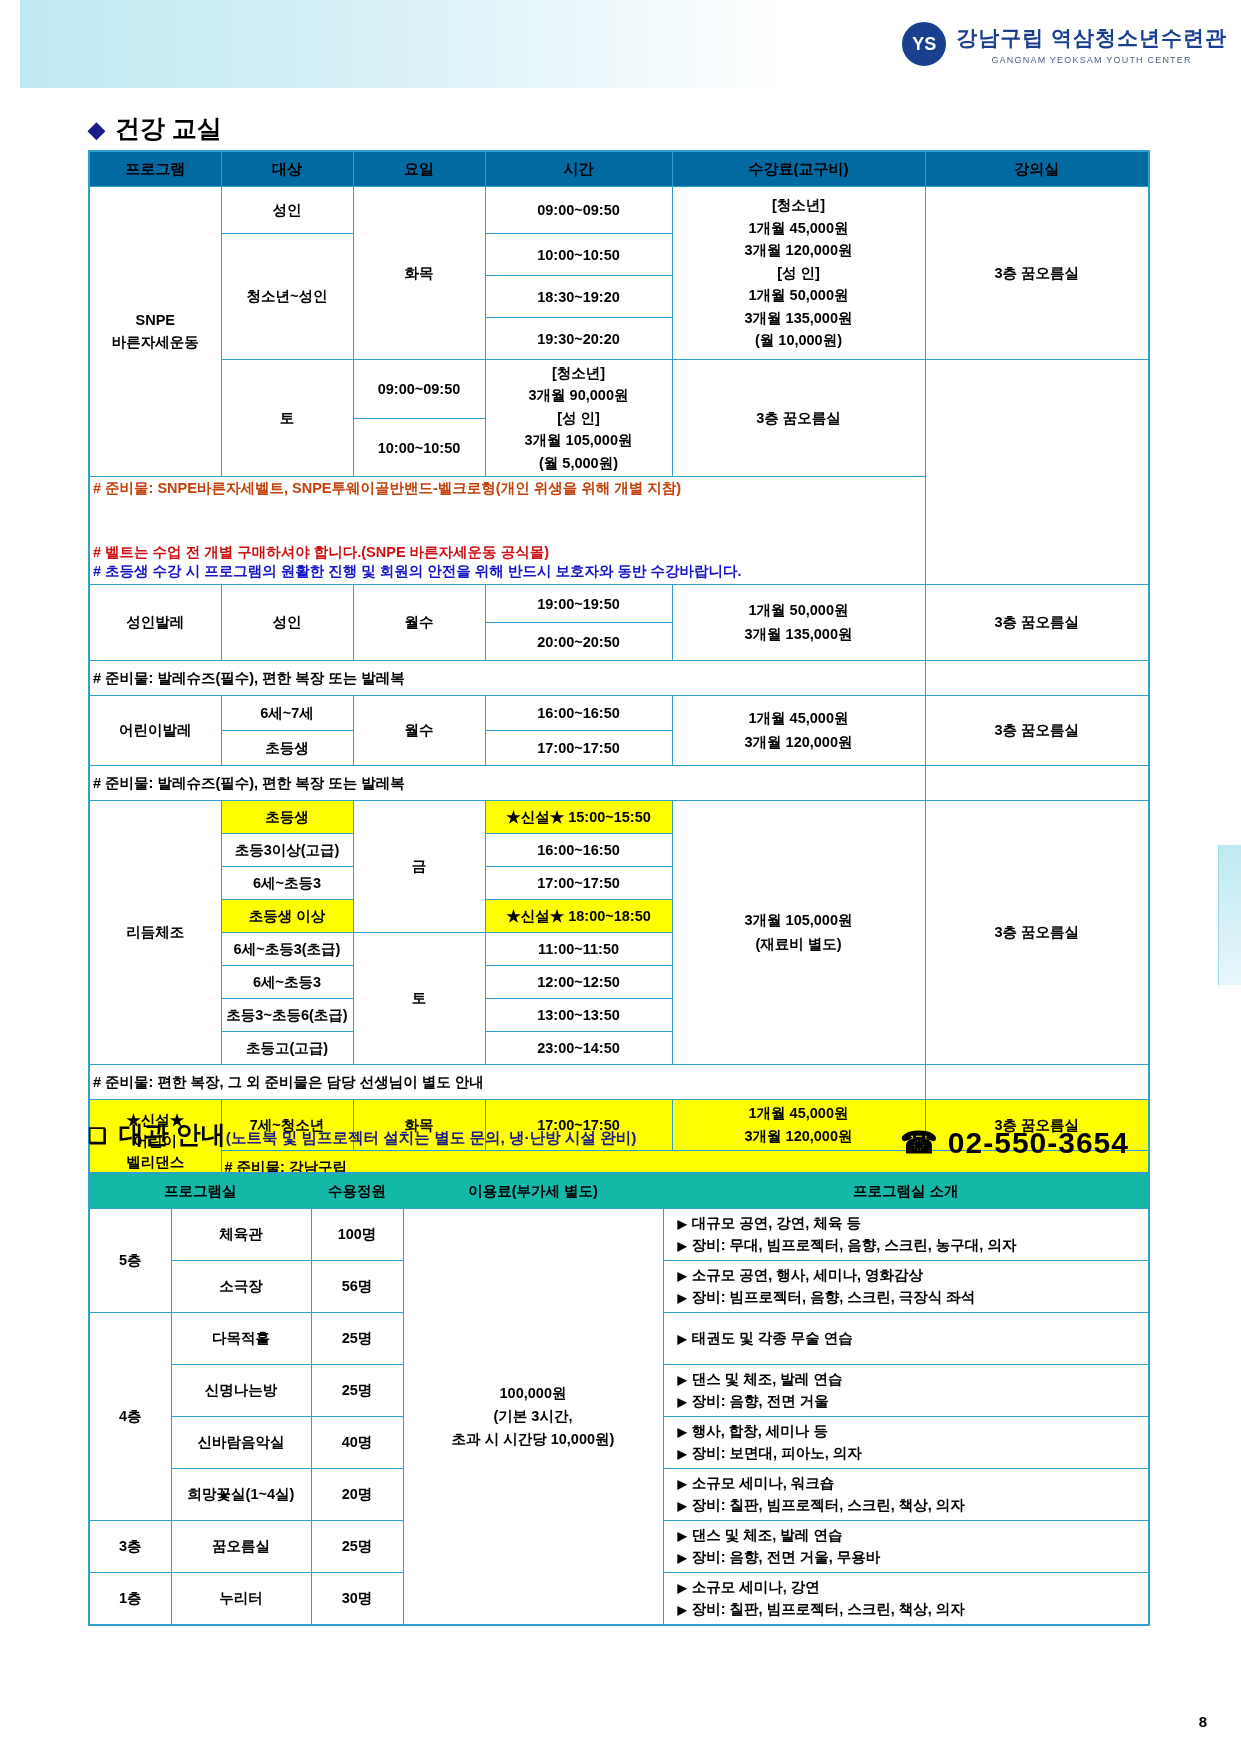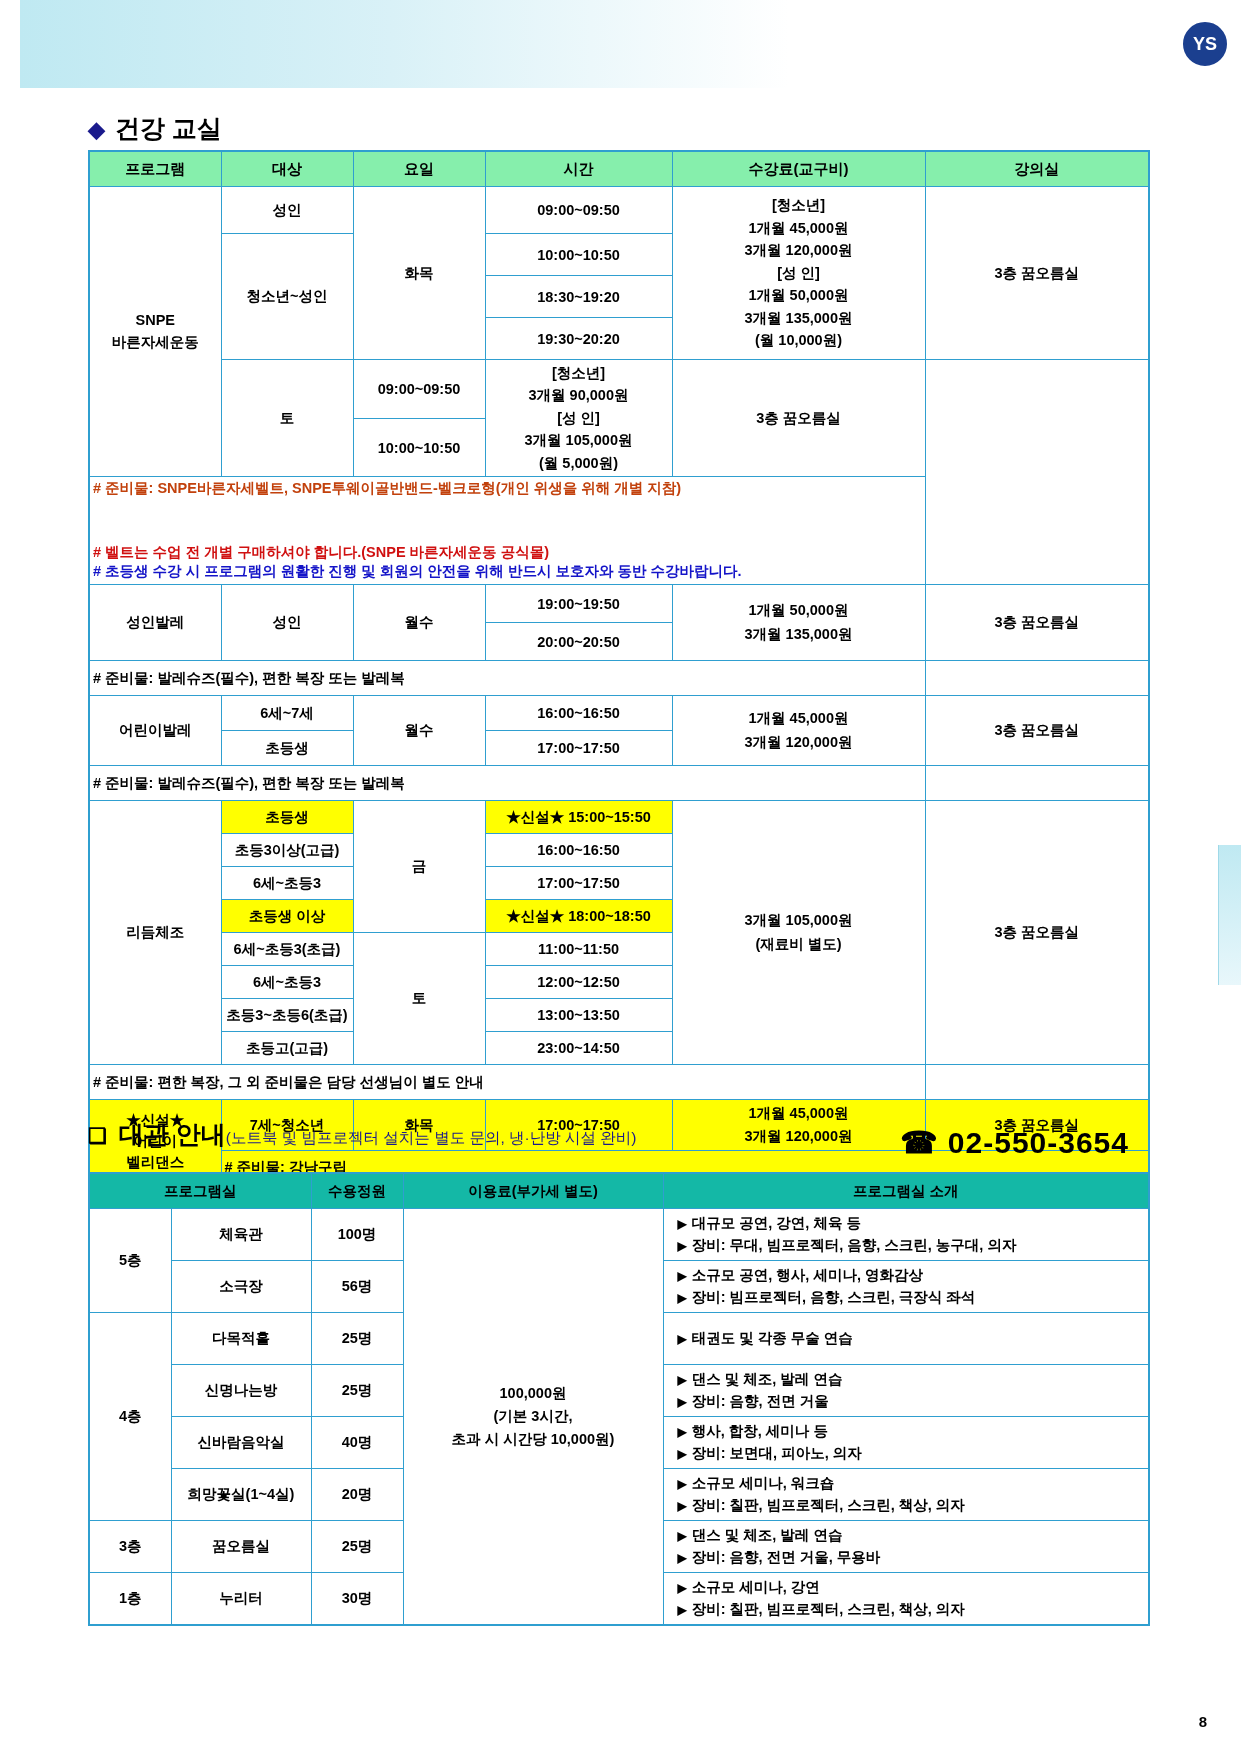--- a/index.html
+++ b/index.html
@@ -18,30 +18,30 @@
     border:3px solid #1b3f8f;box-sizing:border-box;}
   .logo-text-kr{font-size:21px;font-weight:bold;color:#1b3f8f;letter-spacing:1px;}
   .logo-text-en{font-size:9px;color:#4a5f86;letter-spacing:1.2px;margin-top:3px;text-align:center;}
   .right-tab{position:absolute;right:0;top:845px;width:22px;height:140px;
     background:linear-gradient(180deg,#bfe9f2,#e8f7fb);border-left:1px solid #9fd9e8;}
 
   
   .sec-head{position:absolute;font-size:25px;font-weight:bold;color:#000;}
   .diamond{color:#1a1a8c;font-size:22px;margin-right:10px;}
   .sq{color:#000;font-size:21px;margin-right:12px;}
-  .sec-sub{font-size:15.5px;font-weight:normal;color:#1a1a8c;}
+  .sec-sub{font-size:15.5px;font-weight:bold;color:#1a1a8c;}
   .phone{position:absolute;right:112px;top:1125px;font-size:30px;font-weight:bold;color:#000;
     letter-spacing:1px;white-space:nowrap;}
 
   
   table{border-collapse:collapse;table-layout:fixed;}
   .tbl{position:absolute;border:2px solid #2f9fd0;}
   .tbl td,.tbl th{border:1px solid #2f9fd0;font-size:14.5px;text-align:center;
     color:#000;padding:2px 3px;font-weight:bold;}
-  .hdr td{background:#86efac;font-size:15px;font-weight:bold;height:30px;}
+  .hdr td{background:#0369a1;font-size:15px;font-weight:bold;height:30px;}
   .note{text-align:left !important;font-weight:bold;font-size:14.5px;padding-left:10px;}
   .note .l1{color:#c2410c;}
   .note .l2{color:#d01010;margin-top:44px;}
   .note .l3{color:#1414c8;}
   .yellow{background:#ffff00;}
   .red{color:#e8000d;}
   .rowline{line-height:1.35;}
 
   
   .tbl2 td{font-size:14.5px;}
@@ -51,20 +51,24 @@
   .fee{color:#e8000d;font-weight:bold;font-size:15px;line-height:1.6;}
 
   .pageno{position:absolute;right:34px;bottom:24px;font-size:15px;font-weight:bold;color:#000;}
 </style>
 </head>
 <body>
 
 <div class="top-banner">
   <div class="banner-logo">
     <div class="logo-mark">YS</div>
+    <div>
+      <div class="logo-text-kr">강남구립 역삼청소년수련관</div>
+      <div class="logo-text-en">GANGNAM YEOKSAM YOUTH CENTER</div>
+    </div>
   </div>
 </div>
 <div class="right-tab"></div>
 
 <div class="sec-head" style="left:88px;top:112px;">
   <span class="diamond">◆</span><span>건강 교실</span>
 </div>
 
 <table class="tbl" style="left:88px;top:150px;width:1060px;">
   <colgroup>

